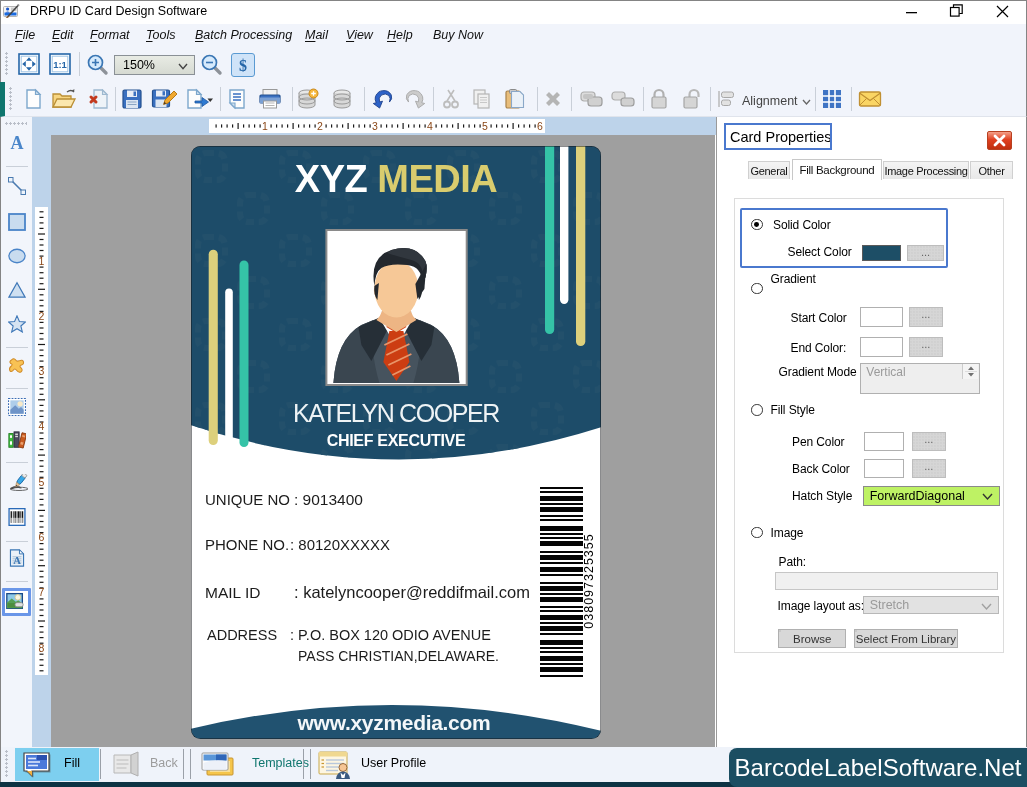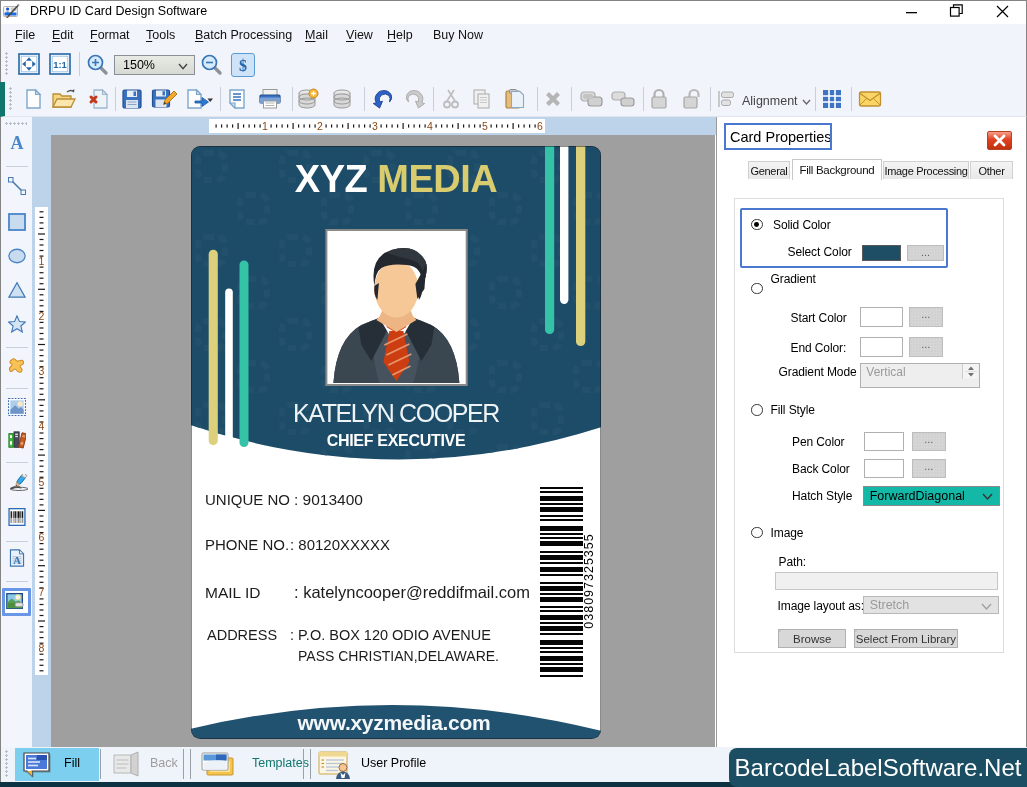--- a/index.html
+++ b/index.html
@@ -4,21 +4,21 @@
 <style>
   * { margin:0; padding:0; box-sizing:border-box; }
   html,body { width:1027px; height:787px; overflow:hidden; font-family:"Liberation Sans", sans-serif; }
   body { position:relative; background:#fff; }
   .abs { position:absolute; }
 
   
   #titlebar { left:0; top:0; width:1027px; height:24px; background:#fff; border-top:1px solid #848484; border-left:1px solid #848484; border-right:1px solid #848484; }
   #title-text { left:30px; top:4px; font-size:12.5px; color:#000; }
   #menubar { left:0; top:24px; width:1027px; height:23px; background:#f1f4fb; border-left:1px solid #848484; border-right:1px solid #848484; }
-  .menu-item { position:absolute; top:4px; font-size:12.5px; color:#111; }
+  .menu-item { position:absolute; top:4px; font-size:12.5px; color:#111;font-style:italic; }
   .menu-item u { text-decoration-thickness:1px; text-underline-offset:2px; }
 
   #tb1 { left:0; top:47px; width:1027px; height:35px; background:#f1f4fb; border-left:1px solid #848484; border-right:1px solid #848484; }
   #tb2 { left:0; top:82px; width:1027px; height:35px; background:#f1f4fb; border-left:5px solid #0f766e; border-right:1px solid #848484; border-bottom:1px solid #e0e4ec; }
   .grip { position:absolute; left:4px; top:5px; width:3px; height:24px;
      background-image:radial-gradient(circle at 1.5px 1.5px, #b9bec8 1px, transparent 1.2px);
      background-size:3px 4px; }
   .tsep { position:absolute; top:5px; width:1px; height:24px; background:#c9cfd8; }
   .ticon { position:absolute; top:6px; width:22px; height:22px; }
 
@@ -633,39 +633,39 @@
     <div class="dotbtn" style="left:190px;top:128px;width:37px;height:15.5px;">...</div>
     <div class="radio" style="left:34px;top:165.5px;"></div>
     <div class="plabel" style="left:53.5px;top:155px;">Gradient</div>
     <div class="plabel" style="left:73.5px;top:194px;">Start Color</div>
     <div class="cfield" style="left:143.3px;top:190px;"></div>
     <div class="dotbtn" style="left:192px;top:190px;width:33.5px;height:19.5px;">...</div>
     <div class="plabel" style="left:73.5px;top:223.5px;">End Color:</div>
     <div class="cfield" style="left:143.3px;top:220.3px;"></div>
     <div class="dotbtn" style="left:192px;top:220.3px;width:33.5px;height:19.5px;">...</div>
     <div class="plabel" style="left:61.5px;top:248px;">Gradient Mode</div>
-    <div style="position:absolute;left:143.3px;top:246px;width:120px;height:25px;background:#eee;border:1px solid #b0b0b0;font-size:12px;color:#9a9a9a;padding:1px 0 0 5px;">Vertical
+    <div style="position:absolute;left:143.3px;top:246px;width:120px;height:31px;background:#eee;border:1px solid #b0b0b0;font-size:12px;color:#9a9a9a;padding:1px 0 0 5px;">Vertical
       <div style="position:absolute;right:1px;top:0px;width:16px;height:14.5px;background:#f4f4f4;border-left:1px solid #ccc;">
         <svg width="16" height="15" viewBox="0 0 16 15">
           <path d="M8 2.5 L11 6 L5 6 Z" fill="#707070"></path>
           <path d="M8 12.5 L11 9 L5 9 Z" fill="#707070"></path>
           <line x1="2" y1="7.5" x2="14" y2="7.5" stroke="#ddd"></line>
         </svg>
       </div>
     </div>
     <div class="radio" style="left:34px;top:287px;"></div>
     <div class="plabel" style="left:53.5px;top:286px;">Fill Style</div>
     <div class="plabel" style="left:75px;top:318px;">Pen Color</div>
     <div class="cfield" style="left:146.9px;top:314.5px;width:40.5px;"></div>
     <div class="dotbtn" style="left:195px;top:314.5px;width:33.5px;height:19.5px;">...</div>
     <div class="plabel" style="left:75px;top:345px;">Back Color</div>
     <div class="cfield" style="left:146.9px;top:341.8px;width:40.5px;"></div>
     <div class="dotbtn" style="left:195px;top:341.8px;width:33.5px;height:19.5px;">...</div>
     <div class="plabel" style="left:75px;top:371.5px;">Hatch Style</div>
-    <div style="position:absolute;left:145.7px;top:369.1px;width:137px;height:19.5px;background:#14b8a6;border:1px solid #8a8a8a;font-size:12.5px;color:#000;padding:2px 0 12px 6px;">ForwardDiagonal
+    <div style="position:absolute;left:145.7px;top:369.1px;width:137px;height:19.5px;background:#bef264;border:1px solid #8a8a8a;font-size:12.5px;color:#000;padding:2px 0 12px 6px;">ForwardDiagonal
       <svg style="position:absolute;right:6px;top:6px" width="11" height="8" viewBox="0 0 11 8">
         <path d="M1 1 L5.5 6 L10 1" fill="none" stroke="#333" stroke-width="1.4"></path>
       </svg>
     </div>
     <div class="radio" style="left:34px;top:409.5px;"></div>
     <div class="plabel" style="left:53.5px;top:408.5px;">Image</div>
     <div class="plabel" style="left:61.5px;top:437.5px;">Path:</div>
     <div style="position:absolute;left:58.2px;top:455.1px;width:223px;height:17.5px;background:#f0f0f0;border:1px solid #c6c6c6;"></div>
     <div class="plabel" style="left:60.5px;top:481.5px;">Image layout as:</div>
     <div style="position:absolute;left:145.7px;top:479.4px;width:136px;height:17.5px;background:#e2e2e2;border:1px solid #b8b8b8;font-size:12.5px;color:#9a9a9a;padding:1px 0 0 6px;">Stretch

